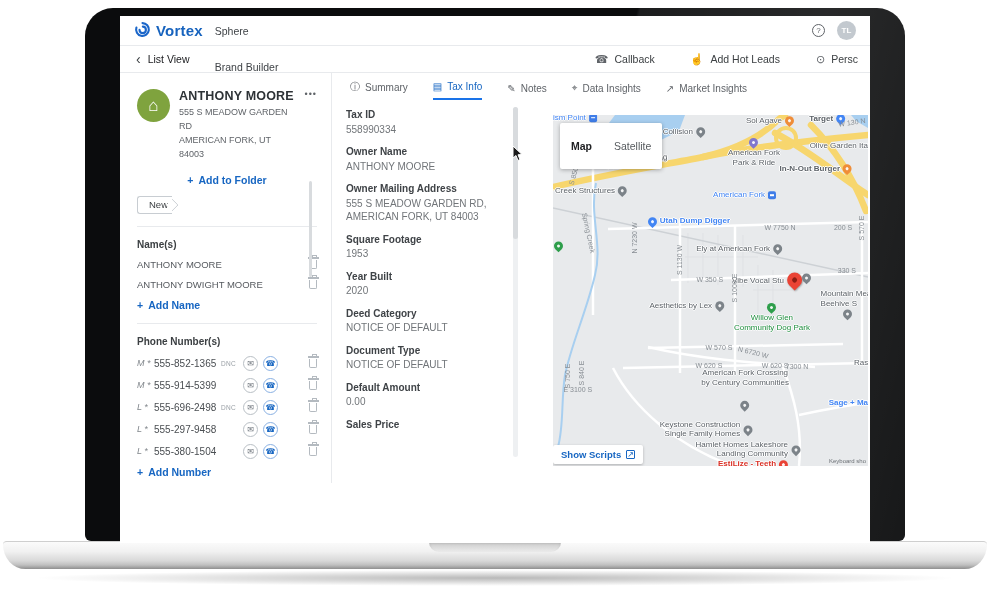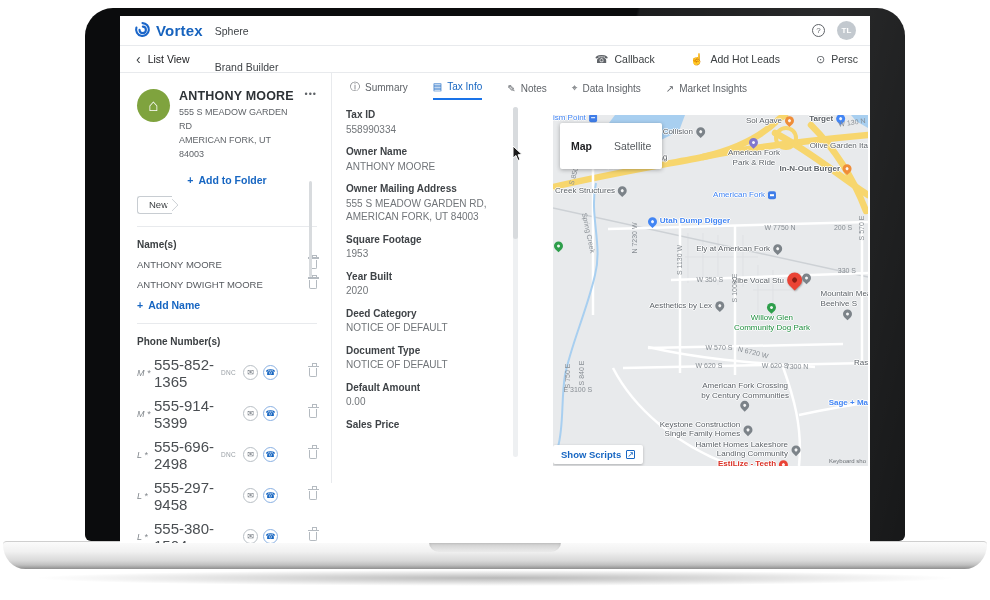--- a/index.html
+++ b/index.html
@@ -56,21 +56,21 @@
   .tag::after { content:""; position:absolute; right:-5px; top:50%; width:8px; height:8px; transform:translateY(-50%) rotate(45deg); border-top:1px solid #c8cdd2; border-right:1px solid #c8cdd2; background:#fff; border-radius:0 2px 0 0; }
   .divider { border:none; border-top:1px solid #e8eaed; margin:12px 0; }
   .sec-title { font-size:10px; font-weight:bold; color:#3c4043; margin-bottom:9px; }
   .name-row { display:flex; align-items:center; justify-content:space-between; margin-bottom:9px; }
   .name-val { font-size:9.5px; color:#55595e; }
   .trash { position:relative; width:8px; height:9px; border:1px solid #b4bac0; border-top:none; border-radius:0 0 2px 2px; display:inline-block; cursor:pointer; flex-shrink:0; }
   .trash::before { content:""; position:absolute; left:-2.5px; top:-2.5px; width:11px; height:1.5px; background:#b4bac0; }
   .trash::after { content:""; position:absolute; left:1.5px; top:-5px; width:3px; height:2.5px; border:1px solid #b4bac0; border-bottom:none; }
   .phone-row { display:flex; align-items:center; margin-bottom:7px; }
   .ptype { font-style:italic; font-size:9px; color:#80868b; width:17px; }
-  .pnum { font-size:15px; color:#4a4e52; width:67px; }
+  .pnum { font-size:10px; color:#4a4e52; width:67px; }
   .dnc { font-size:6.5px; color:#9aa0a6; width:22px; letter-spacing:.3px; }
   .pbtn { width:15px; height:15px; border-radius:50%; display:flex; align-items:center; justify-content:center; font-size:8px; margin-right:5px; cursor:pointer; }
   .pbtn.gray { border:1px solid #b9bfc5; color:#6f767d; }
   .pbtn.blue { border:1px solid #8ab1e3; color:#1766c2; }
   .phone-row .trash { margin-left:auto; }
   .lscroll { position:absolute; left:189px; top:108px; width:3px; height:96px; background:#d8dbde; border-radius:2px; }
 
   
   .right-region { flex:1; position:relative; overflow:hidden; }
   .tabs { display:flex; gap:25px; padding:7px 0 0 18px; align-items:flex-end; }
@@ -110,21 +110,21 @@
   .transit .pin::after { width:4px; height:1.5px; border-radius:0; background:#fff; }
   .property .pin { width:15px; height:15px; background:#ea4335; box-shadow:0 1px 2px rgba(0,0,0,.35); }
   .property .pin::after { width:5px; height:5px; background:#8c1d14; }
   .mlabel { font-size:8px; color:#5c6268; font-weight:500; line-height:1.2;
     text-shadow:0 1px 0 #fff, 0 -1px 0 #fff, 1px 0 0 #fff, -1px 0 0 #fff; transform:rotate(var(--rot,0deg)); }
   .side-left { flex-direction:row-reverse; transform:translate(calc(-100% + 7px),-50%); }
   .side-left .mlabel { text-align:right; }
   .side-right { transform:translate(-5px,-50%);align-items:flex-end; }
   .side-below { flex-direction:column; gap:1px; transform:translate(-50%,-6px); }
   .side-below .mlabel, .side-above .mlabel { text-align:center; }
-  .side-above { flex-direction:column-reverse; gap:1px; transform:translate(-50%,calc(-100% + 9px));justify-content:flex-end; }
+  .side-above { flex-direction:column-reverse; gap:14px; transform:translate(-50%,calc(-100% + 9px));justify-content:flex-end; }
   .t-blue .mlabel { color:#4285f4; }
   .t-green .mlabel { color:#1e8e3e; }
   .t-red .mlabel { color:#d93025; }
   .t-bold .mlabel { font-weight:bold; }
   .road .mlabel { font-size:7px; color:#878d93; font-weight:400; text-shadow:none; }
   .roadname .mlabel { font-size:8px; color:#5f6368; font-weight:500; }
 
   .cursor { position:absolute; left:392px; top:130px; z-index:50; }
 </style>
 </head>

